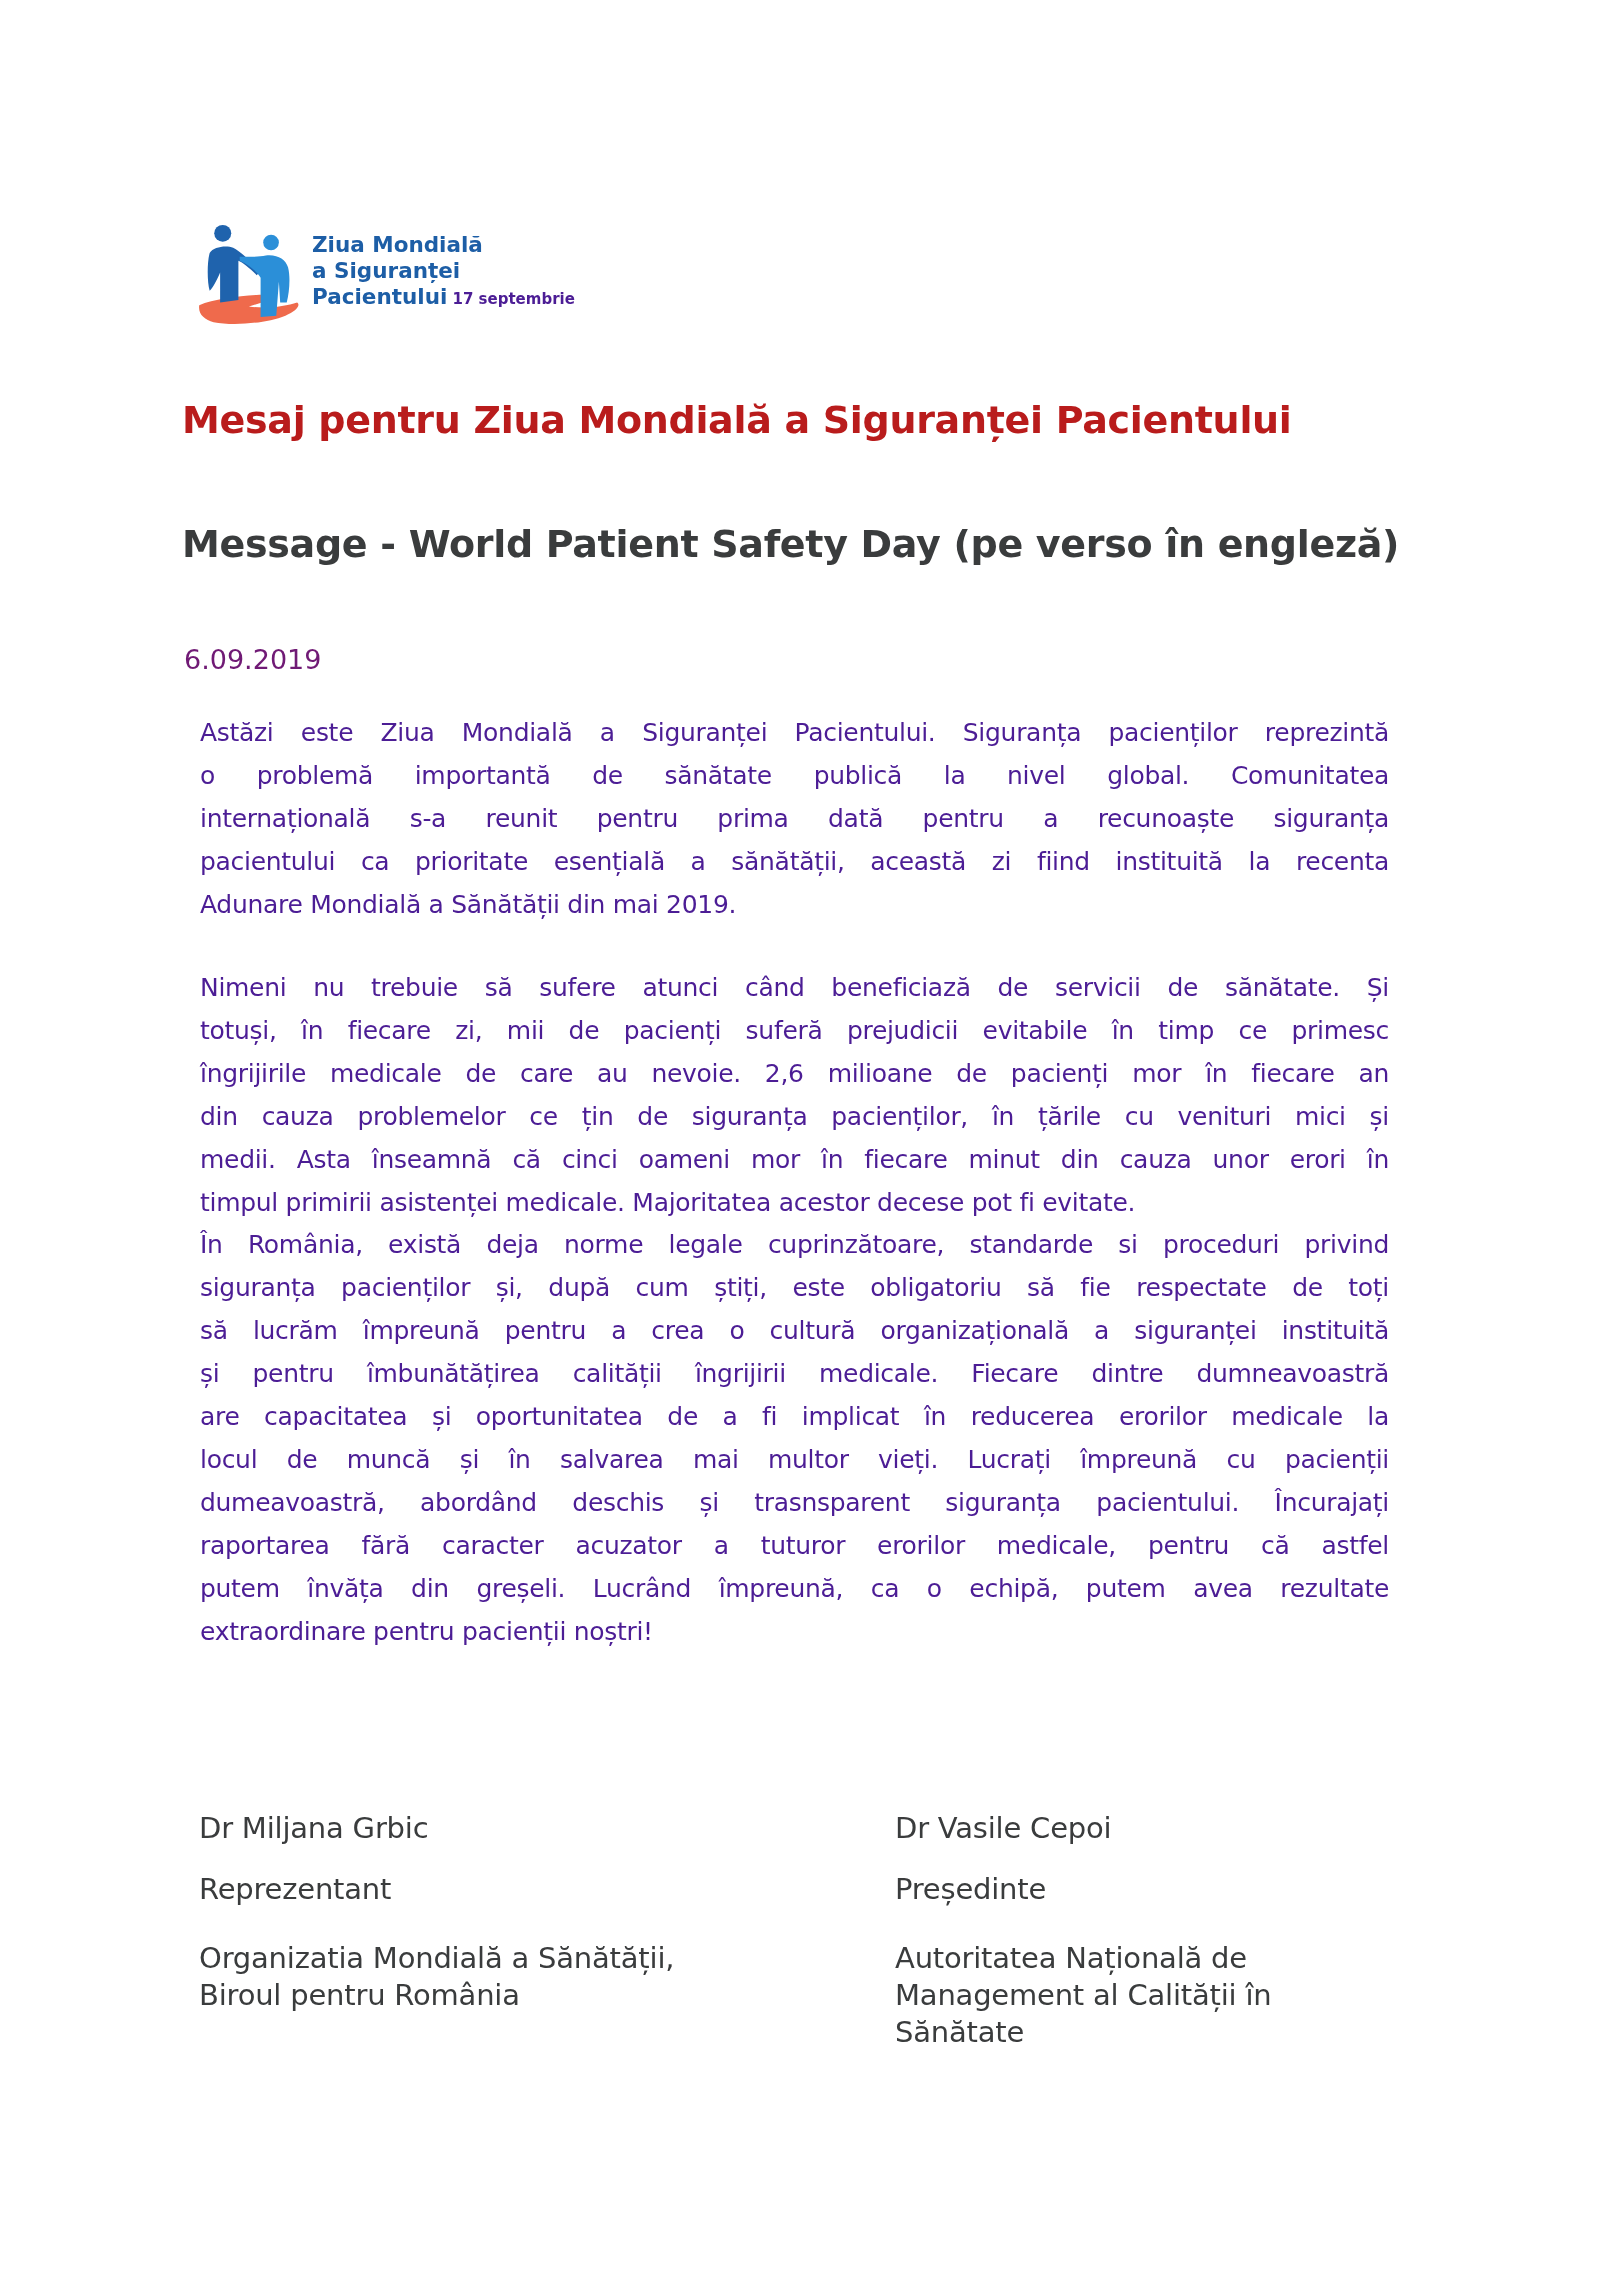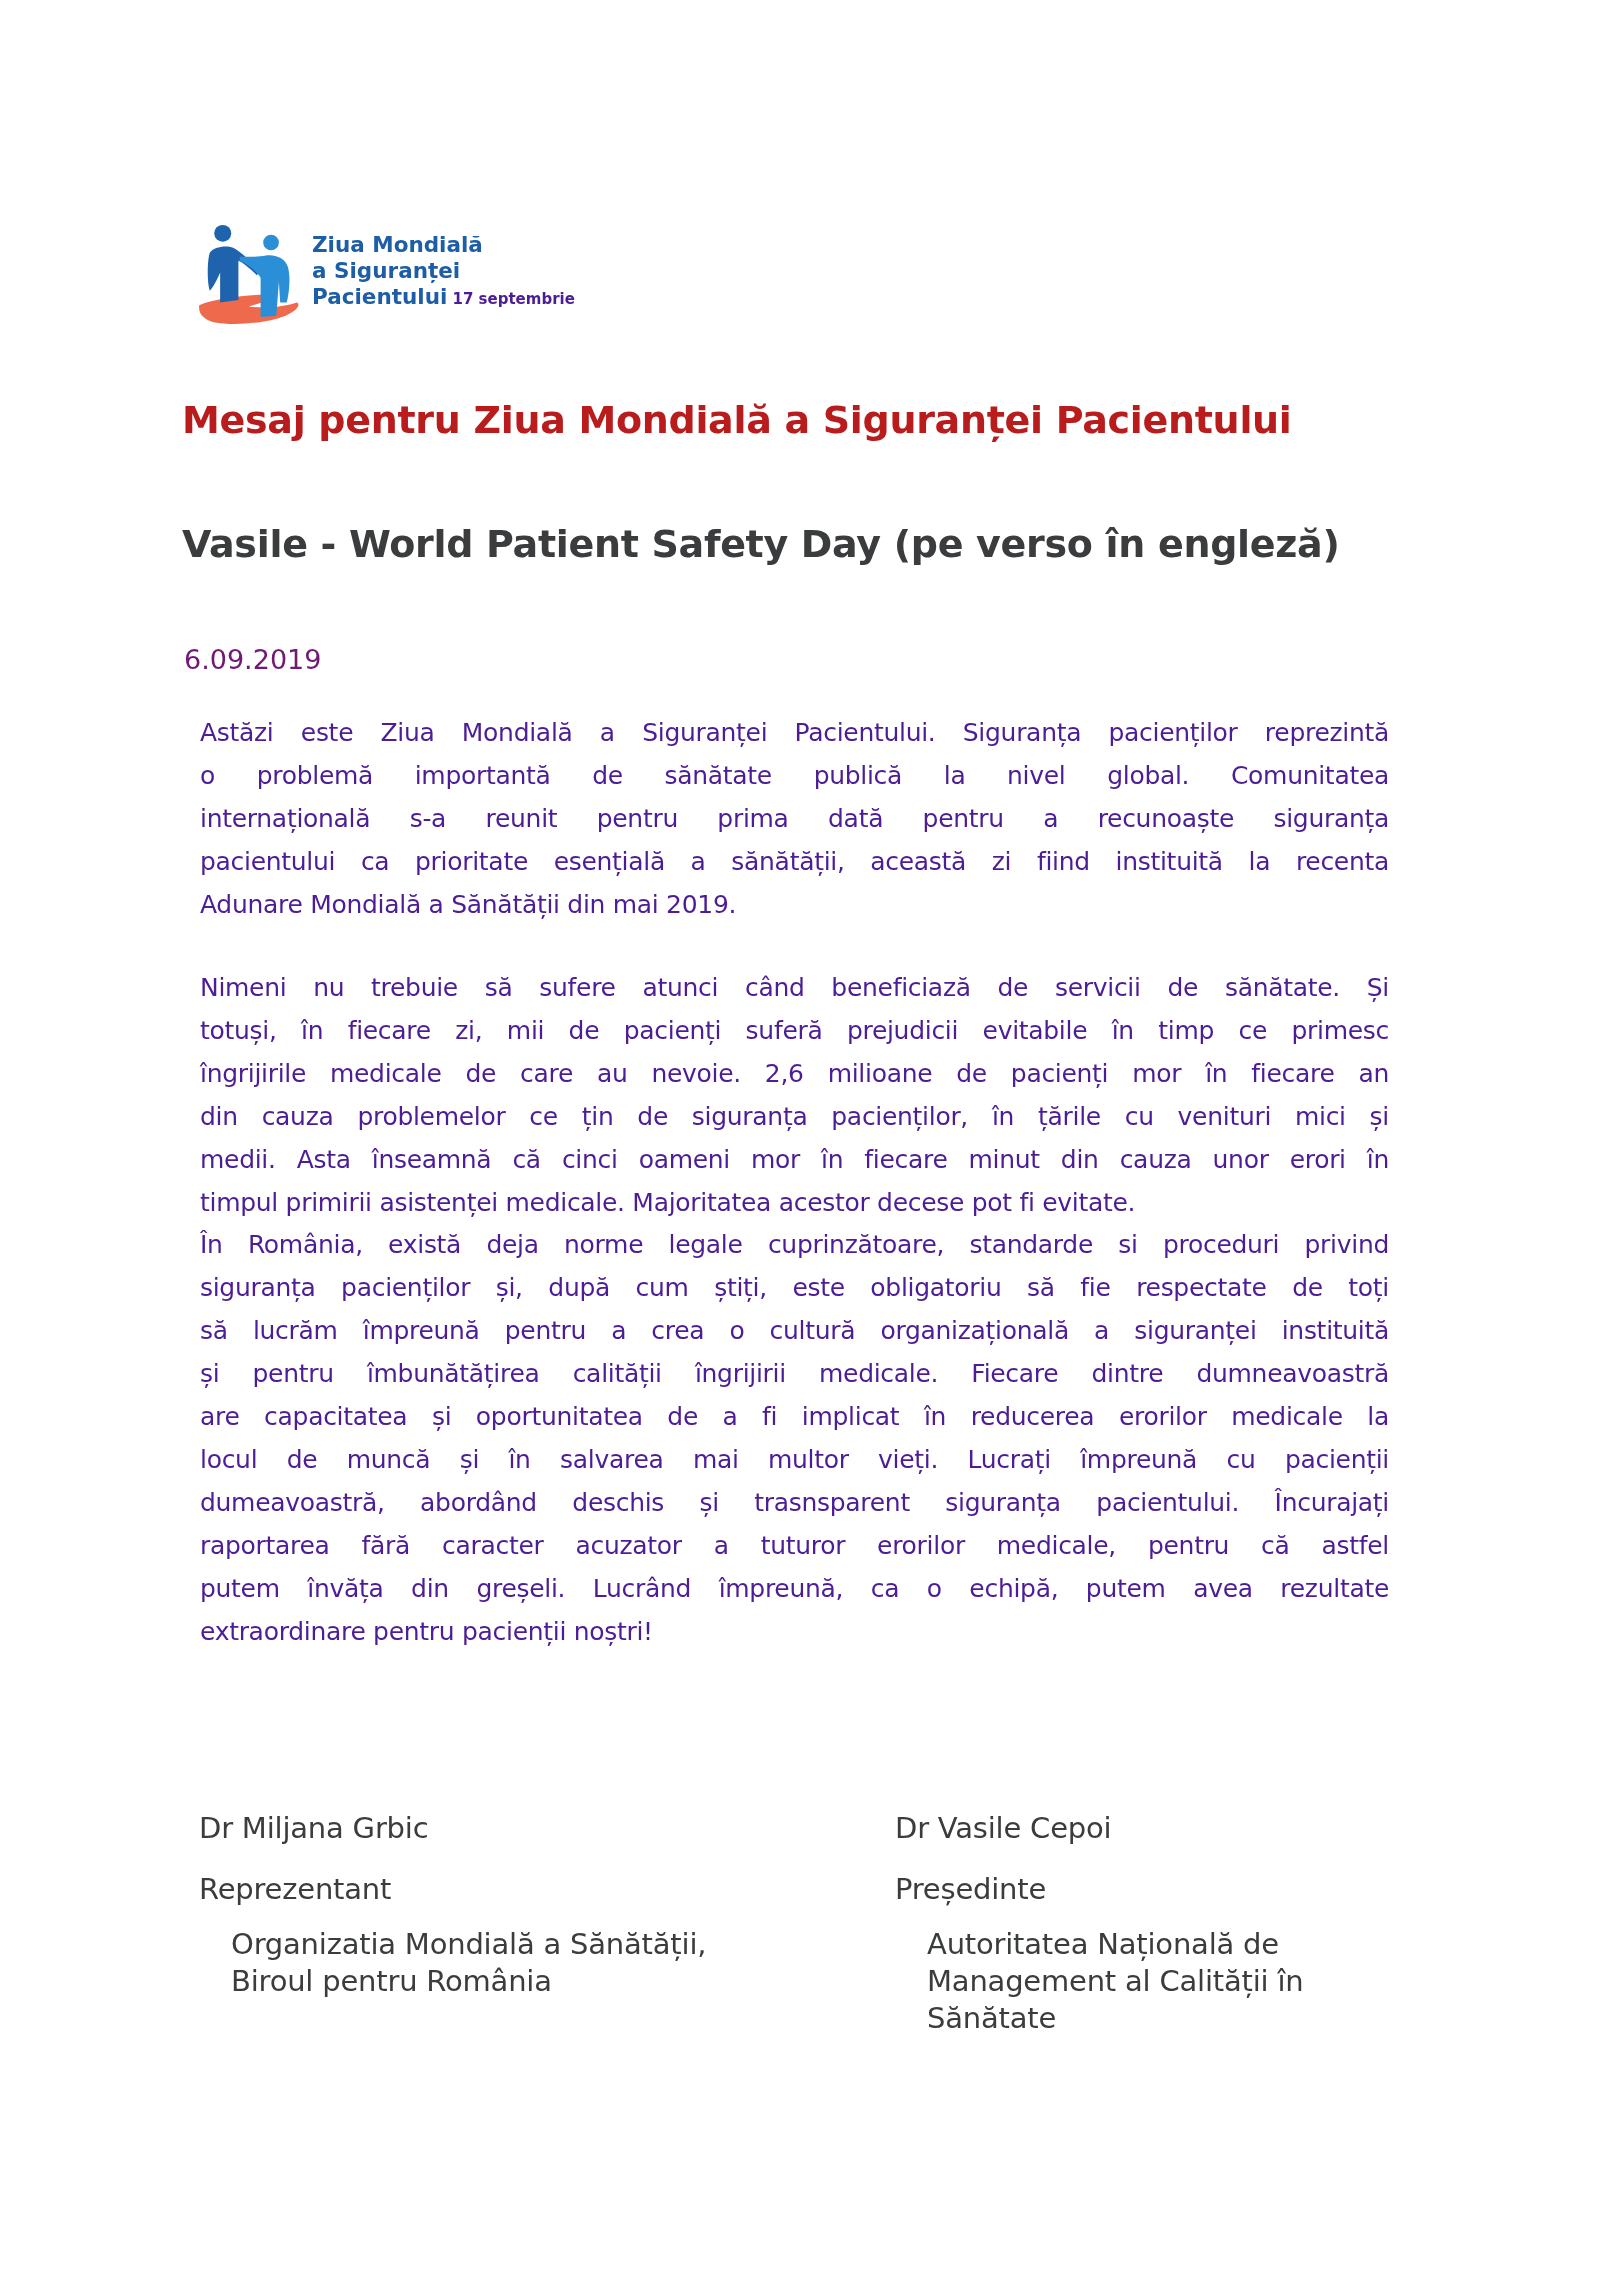--- a/index.html
+++ b/index.html
@@ -24,21 +24,21 @@
   .body .ln { display: block; text-align: justify; text-align-last: justify; white-space: nowrap; overflow: visible; height: 43px; }
   .body .ln.last { text-align-last: left; }
   .p1 { top: 711px; }
   .p2 { top: 966px; }
   .p3 { top: 1223px; }
 
   
   .sig { position: absolute; font-size: 29px; color: #3a3c3d; white-space: nowrap; letter-spacing: -0.2px; }
   .sig .name { position: absolute; left: 0; top: 0; }
   .sig .role { position: absolute; left: 0; top: 61px; }
-  .sig .org { position: absolute; left: 0; top: 115px; line-height: 37px; margin-left: 32px; }
+  .sig .org { position: absolute; left: 0; top: 129px; line-height: 37px; }
   .sig .org span { display: block; }
   .sig-left { left: 199px; top: 1811px; }
   .sig-right { left: 895px; top: 1811px; }
 </style>
 </head>
 <body>
 
 <div class="page">
 
   <div class="logo">
@@ -53,21 +53,21 @@
       <path d="M70 58 C88 58, 100 58, 110 56 C128 54, 140 62, 144 74 C148 90, 146 112, 142 128 L132 128 L130 96 L126 148 L102 150 L102 90 C96 80, 84 70, 70 64 Z" fill="#2b8fd8"></path>
     </svg>
     <div class="logo-text">
       <span class="line">Ziua Mondială</span>
       <span class="line">a Siguranței</span>
       <span class="line"><span>Pacientului</span><span class="logo-date">17 septembrie</span></span>
     </div>
   </div>
 
   <div class="h1">Mesaj pentru Ziua Mondială a Siguranței Pacientului</div>
-  <div class="h2">Vasile - World Patient Safety Day (pe verso în engleză)</div>
+  <div class="h2">Message - World Patient Safety Day (pe verso în engleză)</div>
 
   <div class="date">6.09.2019</div>
 
   <div class="body p1">
     <span class="ln">Astăzi este Ziua Mondială a Siguranței Pacientului. Siguranța pacienților reprezintă</span>
     <span class="ln">o problemă importantă de sănătate publică la nivel global. Comunitatea</span>
     <span class="ln">internațională s-a reunit pentru prima dată pentru a recunoaște siguranța</span>
     <span class="ln">pacientului ca prioritate esențială a sănătății, această zi fiind instituită la recenta</span>
     <span class="ln last">Adunare Mondială a Sănătății din mai 2019.</span>
   </div>

